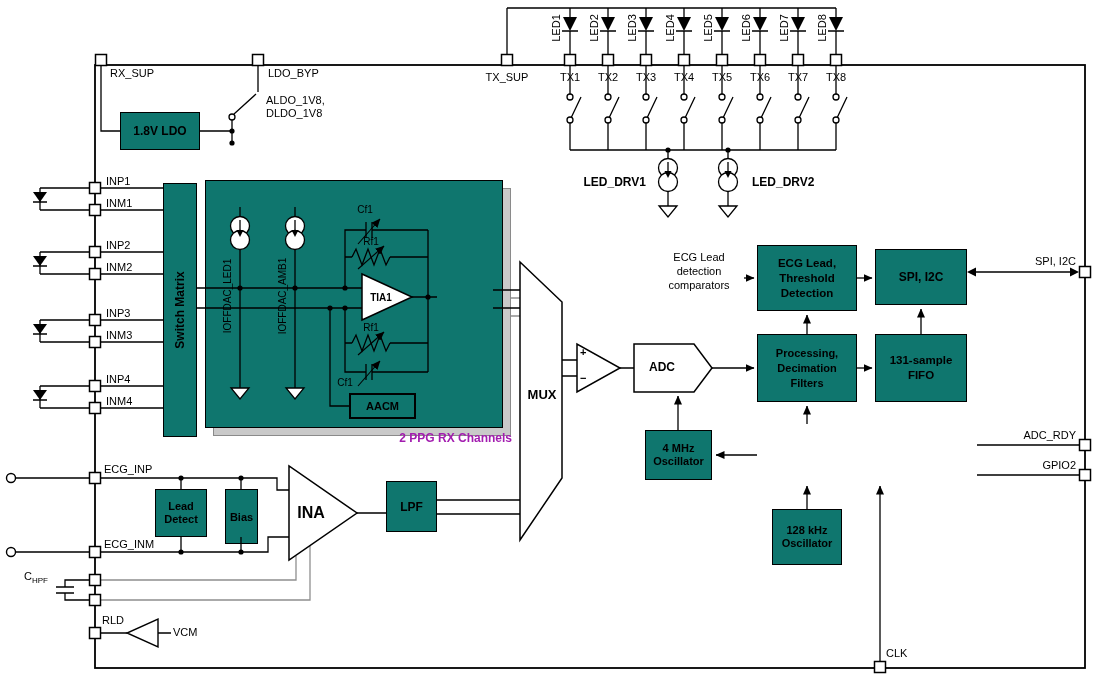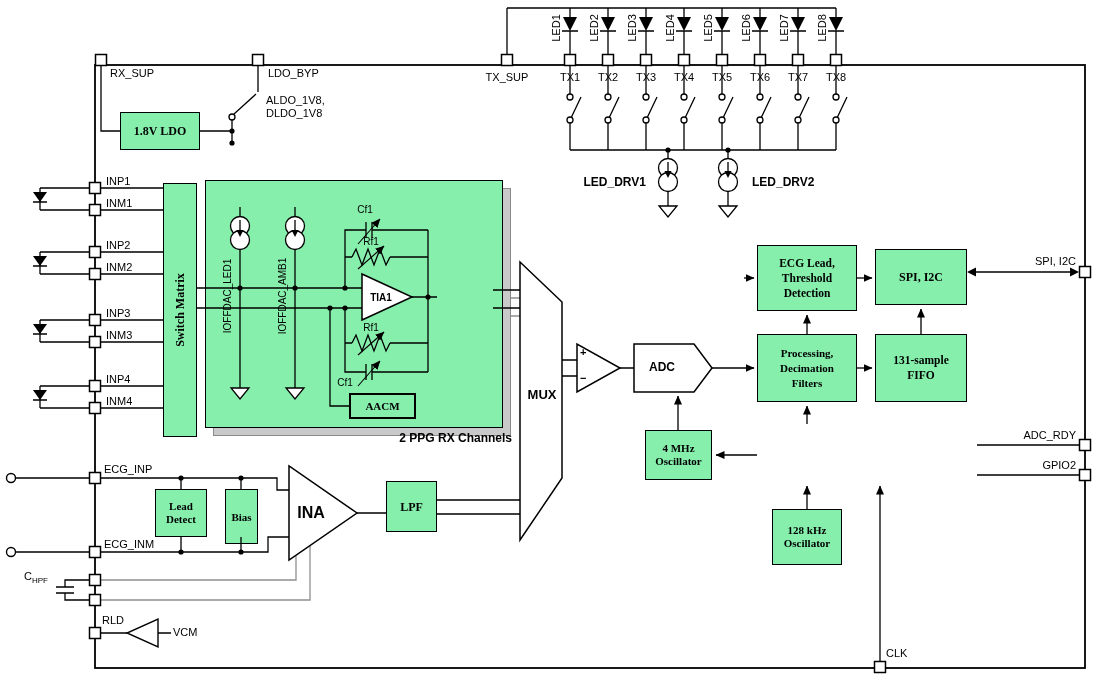--- a/index.html
+++ b/index.html
@@ -1,28 +1,28 @@
 <!DOCTYPE html>
 <html><head>
 <meta charset="utf-8">
 <style>
   * { margin:0; padding:0; box-sizing:border-box; }
   body { background:#fff; }
   #stage { position:relative; width:1100px; height:684px; background:#fff;
            font-family:"Liberation Sans", sans-serif; color:#000; overflow:hidden; }
   .shadowbox { position:absolute; z-index:0; background:#c9c9c9; border:1px solid #8a8a8a; }
-  .blk { position:absolute; z-index:1; background:#86efac; border:1.5px solid #000;
+  .blk { position:absolute; z-index:1; background:#0f766e; border:1.5px solid #000;
          display:flex; align-items:center; justify-content:center; text-align:center;
-         font-weight:bold; font-size:12px; line-height:14px; white-space:pre-line;font-family:Liberation Serif, serif; }
+         font-weight:bold; font-size:12px; line-height:14px; white-space:pre-line; }
   svg.layer { position:absolute; left:0; top:0; z-index:2; }
   .lbl { position:absolute; z-index:3; font-size:11px; line-height:13px; white-space:pre-line; }
   .b { font-weight:bold; }
   .rot { transform:rotate(-90deg); transform-origin:center center; }
   .rotlabel { transform:rotate(-90deg); white-space:nowrap; font-weight:bold; font-size:12px; }
-  .blue { color:#000000; }
+  .blue { color:#a21caf; }
   .c { text-align:center; }
   .r { text-align:right; }
 </style>
 </head>
 <body>
 
 <div id="stage">
 
   <div class="shadowbox" style="left:213px;top:188px;width:298px;height:248px"></div>
 
@@ -326,19 +326,22 @@
   <div class="lbl b" style="left:580px;top:372px">−</div>
   <div class="lbl b c" style="left:640px;top:361px;width:44px;font-size:12px">ADC</div>
 
   <div class="lbl" style="left:104px;top:463px">ECG_INP</div>
   <div class="lbl" style="left:104px;top:538px">ECG_INM</div>
   <div class="lbl b c" style="left:294px;top:506px;width:34px;font-size:16px">INA</div>
   <div class="lbl" style="left:24px;top:570px"><span>C</span><span style="font-size:8px;vertical-align:-3px">HPF</span></div>
   <div class="lbl" style="left:102px;top:614px">RLD</div>
   <div class="lbl" style="left:173px;top:626px">VCM</div>
 
+  <div class="lbl c" style="left:650px;top:250px;width:98px;line-height:14px">ECG Lead
+detection
+comparators</div>
 
   <div class="lbl r" style="left:1014px;top:255px;width:62px">SPI, I2C</div>
   <div class="lbl r" style="left:1000px;top:429px;width:76px">ADC_RDY</div>
   <div class="lbl r" style="left:1020px;top:459px;width:56px">GPIO2</div>
   <div class="lbl" style="left:886px;top:647px">CLK</div>
 
 </div>
 
 </body></html>

